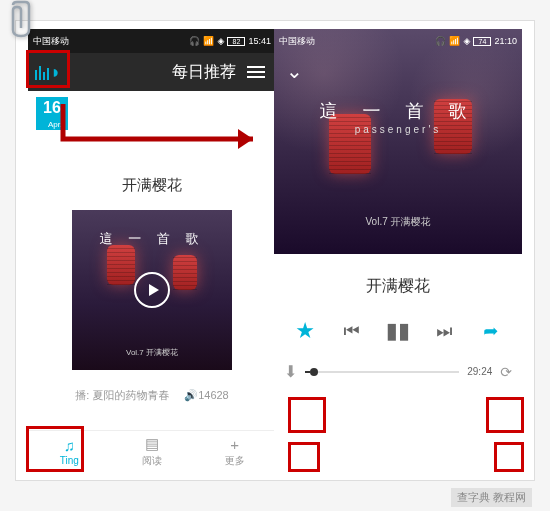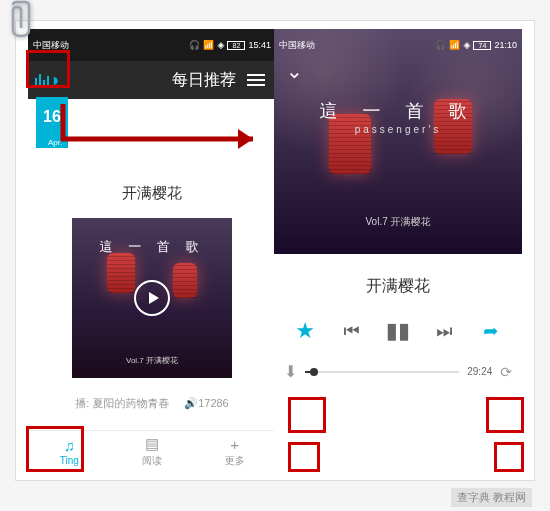--- a/index.html
+++ b/index.html
@@ -3,34 +3,34 @@
 <meta charset="utf-8">
 <style>
 *{margin:0;padding:0;box-sizing:border-box;font-family:"Microsoft YaHei",sans-serif}
 body{background:#f5f5f5;width:550px;height:511px;position:relative;overflow:hidden}
 .clip{position:absolute;top:0;left:5px;width:30px;height:40px;z-index:100}
 .clip svg{filter:drop-shadow(1px 1px 2px rgba(0,0,0,0.3))}
 .card{position:absolute;top:20px;left:15px;right:15px;bottom:30px;background:#fff;border:1px solid #ddd}
 .phone{position:absolute;top:8px;bottom:8px;width:248px;background:#fff}
 .phone.left{left:12px}
 .phone.right{right:12px}
-.statusbar{height:32px;background:#1a1a1a;color:#fff;display:flex;align-items:center;padding:0 5px;font-size:9px}
+.statusbar{height:24px;background:#1a1a1a;color:#fff;display:flex;align-items:center;padding:0 5px;font-size:9px}
 .statusbar .carrier{flex:1}
 .statusbar .icons{display:flex;gap:3px;align-items:center}
 .statusbar .batt{border:1px solid #fff;width:18px;height:9px;font-size:7px;text-align:center;line-height:7px}
 .header{height:38px;background:#2a2a2a;display:flex;align-items:center;color:#fff}
 .eq-icon{width:40px;height:38px;display:flex;align-items:center;justify-content:center;position:relative}
 .eq-icon .bars{display:flex;gap:2px;align-items:flex-end;height:16px}
 .eq-icon .bars span{width:2px;background:#00b4d8}
 .eq-icon .cyan{color:#00b4d8;font-size:18px;margin-left:1px}
 .header-title{flex:1;text-align:right;font-size:16px}
 .hamburger{width:40px;display:flex;flex-direction:column;gap:3px;align-items:center;justify-content:center}
 .hamburger span{width:18px;height:2px;background:#fff}
 .datebadge{position:absolute;top:68px;left:8px;width:32px;text-align:center;color:#fff}
-.datebadge .day{background:#00b4d8;font-size:16px;font-weight:bold;padding:11px 0}
+.datebadge .day{background:#00b4d8;font-size:16px;font-weight:bold;padding:2px 0}
 .datebadge .mon{background:#00b4d8;font-size:8px;padding:1px 12px}
 .arrow{position:absolute;top:78px;left:42px;width:215px;height:55px;pointer-events:none}
 .section-title{text-align:center;font-size:15px;margin-top:85px;color:#333}
 .album{width:160px;height:160px;margin:15px auto 0;position:relative;background:#2a1a2a;overflow:hidden}
 .album-img{width:100%;height:100%;background:linear-gradient(180deg,#4a3a5a 0%,#2a1a3a 60%,#1a0a1a 100%);position:relative}
 .lantern{position:absolute;width:28px;height:40px;background:linear-gradient(#d04040,#a02020);border-radius:6px;box-shadow:0 0 15px rgba(220,80,80,0.6)}
 .lantern::before{content:"";position:absolute;top:0;left:0;right:0;bottom:0;background:repeating-linear-gradient(0deg,rgba(0,0,0,0.2) 0,rgba(0,0,0,0.2) 1px,transparent 1px,transparent 4px)}
 .album .lantern.l1{top:35px;left:35px}
 .album .lantern.l2{top:45px;right:35px;width:24px;height:35px}
 .album-text{position:absolute;width:100%;text-align:center}
@@ -123,21 +123,21 @@
       <div class="lantern l2"></div>
     </div>
     <div class="album-text t1">這 一 首 歌</div>
     <div class="album-text t2">Vol.7 开满樱花</div>
     <div class="play-btn"></div>
   </div>
 
   <div class="meta">
     <span>播</span>:
     <span>夏阳的药物青春</span>
-    <span class="count">🔊</span><span>17286</span>
+    <span class="count">🔊</span><span>14628</span>
   </div>
 
   <div class="tabbar">
     <div class="tab active">
       <span class="ticon">♫</span>
       <span>Ting</span>
     </div>
     <div class="tab">
       <span class="ticon">▤</span>
       <span>阅读</span>

